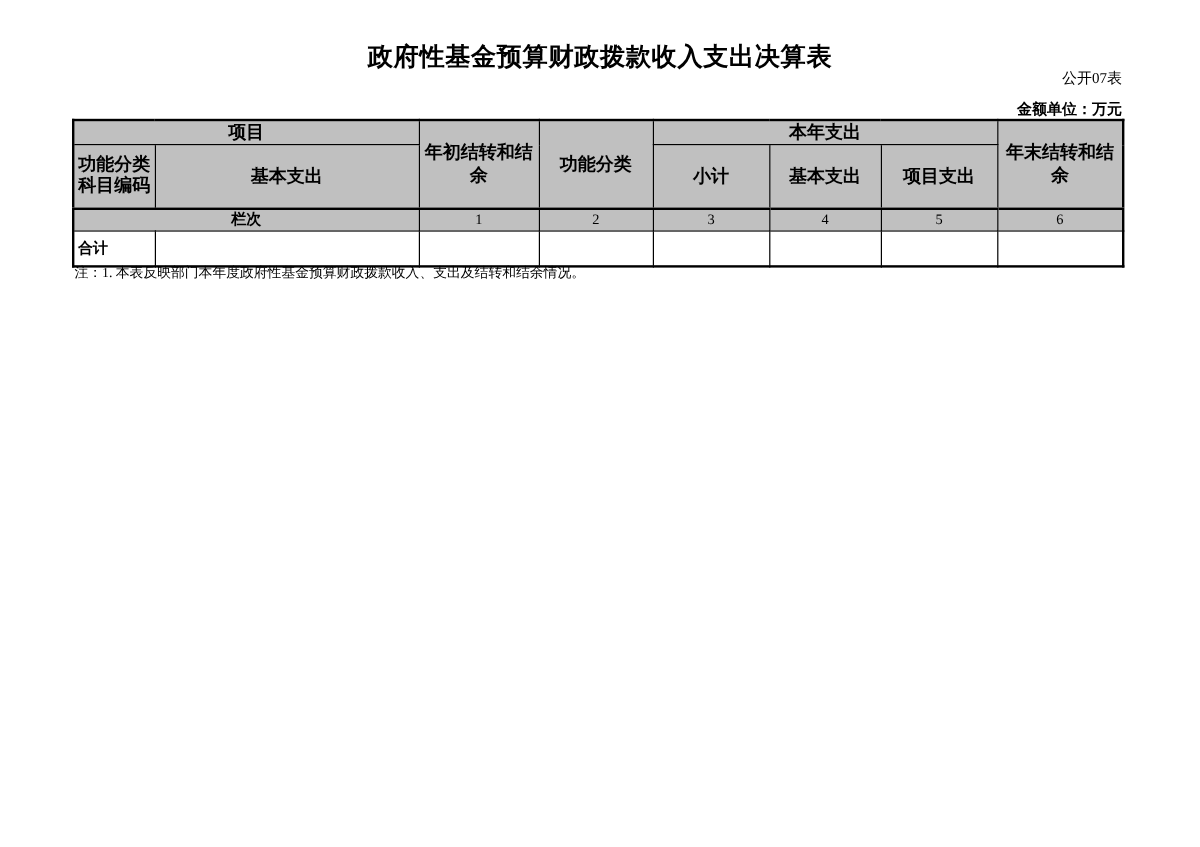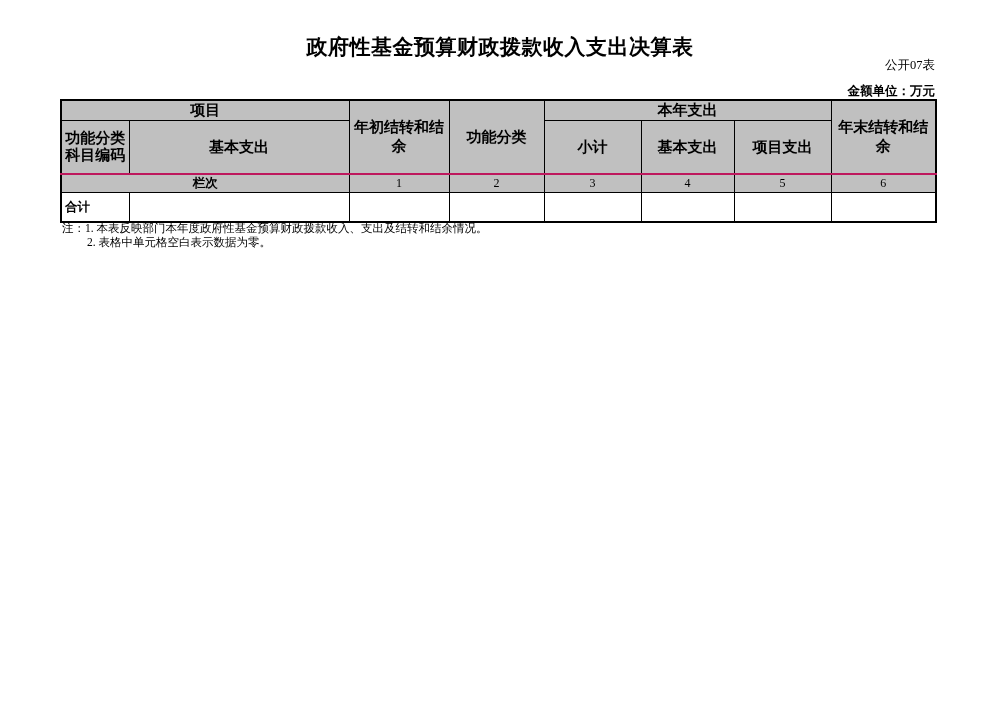--- a/index.html
+++ b/index.html
@@ -71,21 +71,21 @@
   }
   tr.hdr-row-1 td { height: 19px; }
   tr.hdr-row-2 td { height: 52px; }
   td.func-code {
     white-space: pre-line;
     line-height: 17px;
   }
   tr.lane-row td {
     height: 17px;
     background: #c0c0c0;
-    border-top: 2px solid #be185d;
+    border-top: 2px solid #000000;
     font-size: 12px;
   }
   tr.lane-row td.lane-label {
     font-weight: bold;
     font-size: 12.5px;
   }
   tr.total-row td {
     height: 28px;
     background: #ffffff;
     font-size: 12.5px;
@@ -171,16 +171,15 @@
         <td></td>
       </tr>
     </tbody>
   </table>
 
   <div class="notes">
     <div class="note-first">
       <span class="note-prefix">注：</span>
       <span>1. 本表反映部门本年度政府性基金预算财政拨款收入、支出及结转和结余情况。</span>
     </div>
-    <div class="note-indent">2. 表格中单元格空白表示数据为零。</div>
   </div>
 
 </div>
 
 </body></html>

